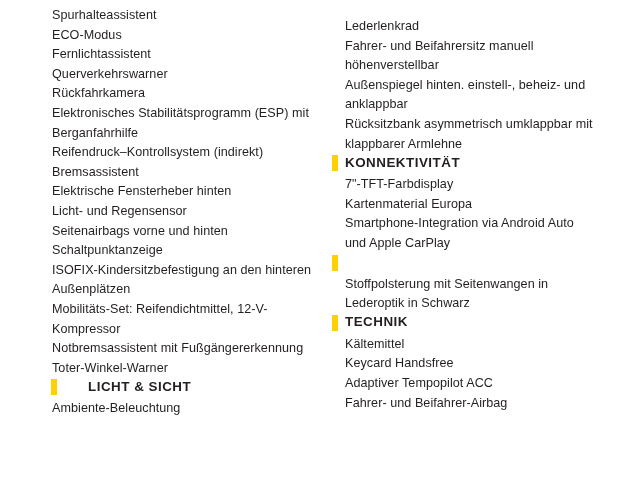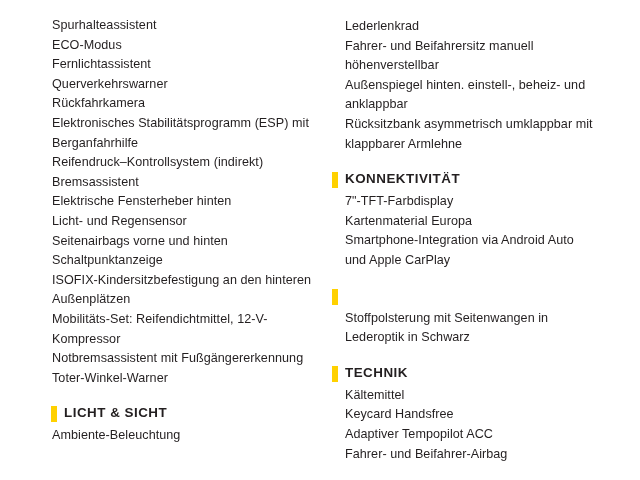--- a/index.html
+++ b/index.html
@@ -22,39 +22,38 @@
     display: flex;
     flex-direction: row;
   }
   .col {
     box-sizing: border-box;
   }
   .col-left {
     width: 320px;
     padding-left: 52px;
     padding-right: 8px;
-    padding-top: 16px;
+    padding-top: 6px;
   }
   .col-right {
     width: 320px;
     padding-left: 12px;
     padding-right: 12px;
     padding-top: 17px;
   }
   .item {
     font-size: 12.6px;
     line-height: 19.6px;
     color: #231f20;
     letter-spacing: 0.05px;
     white-space: pre-line;
   }
   .section {
     display: flex;
-    align-items: flex-start;
-    margin-top: 17px;
+    align-items: center;
     margin-bottom: 4px;
   }
   .section-bar {
     width: 6px;
     height: 16px;
     background: #ffd100;
     margin-top: 1px;
     margin-right: 7px;
     flex: none;
   }
@@ -69,20 +68,21 @@
     margin-left: 0;
   }
   .col-right .items {
     padding-left: 13px;
   }
   .col-left .items {
     padding-left: 0;
   }
   .col-left .section {
     margin-left: -1px;
+    gap: 24px;
   }
 </style>
 </head>
 <body>
 
 <div class="page">
 
   <div class="col col-left">
     <div class="items">
       <div class="item">Spurhalteassistent</div>

